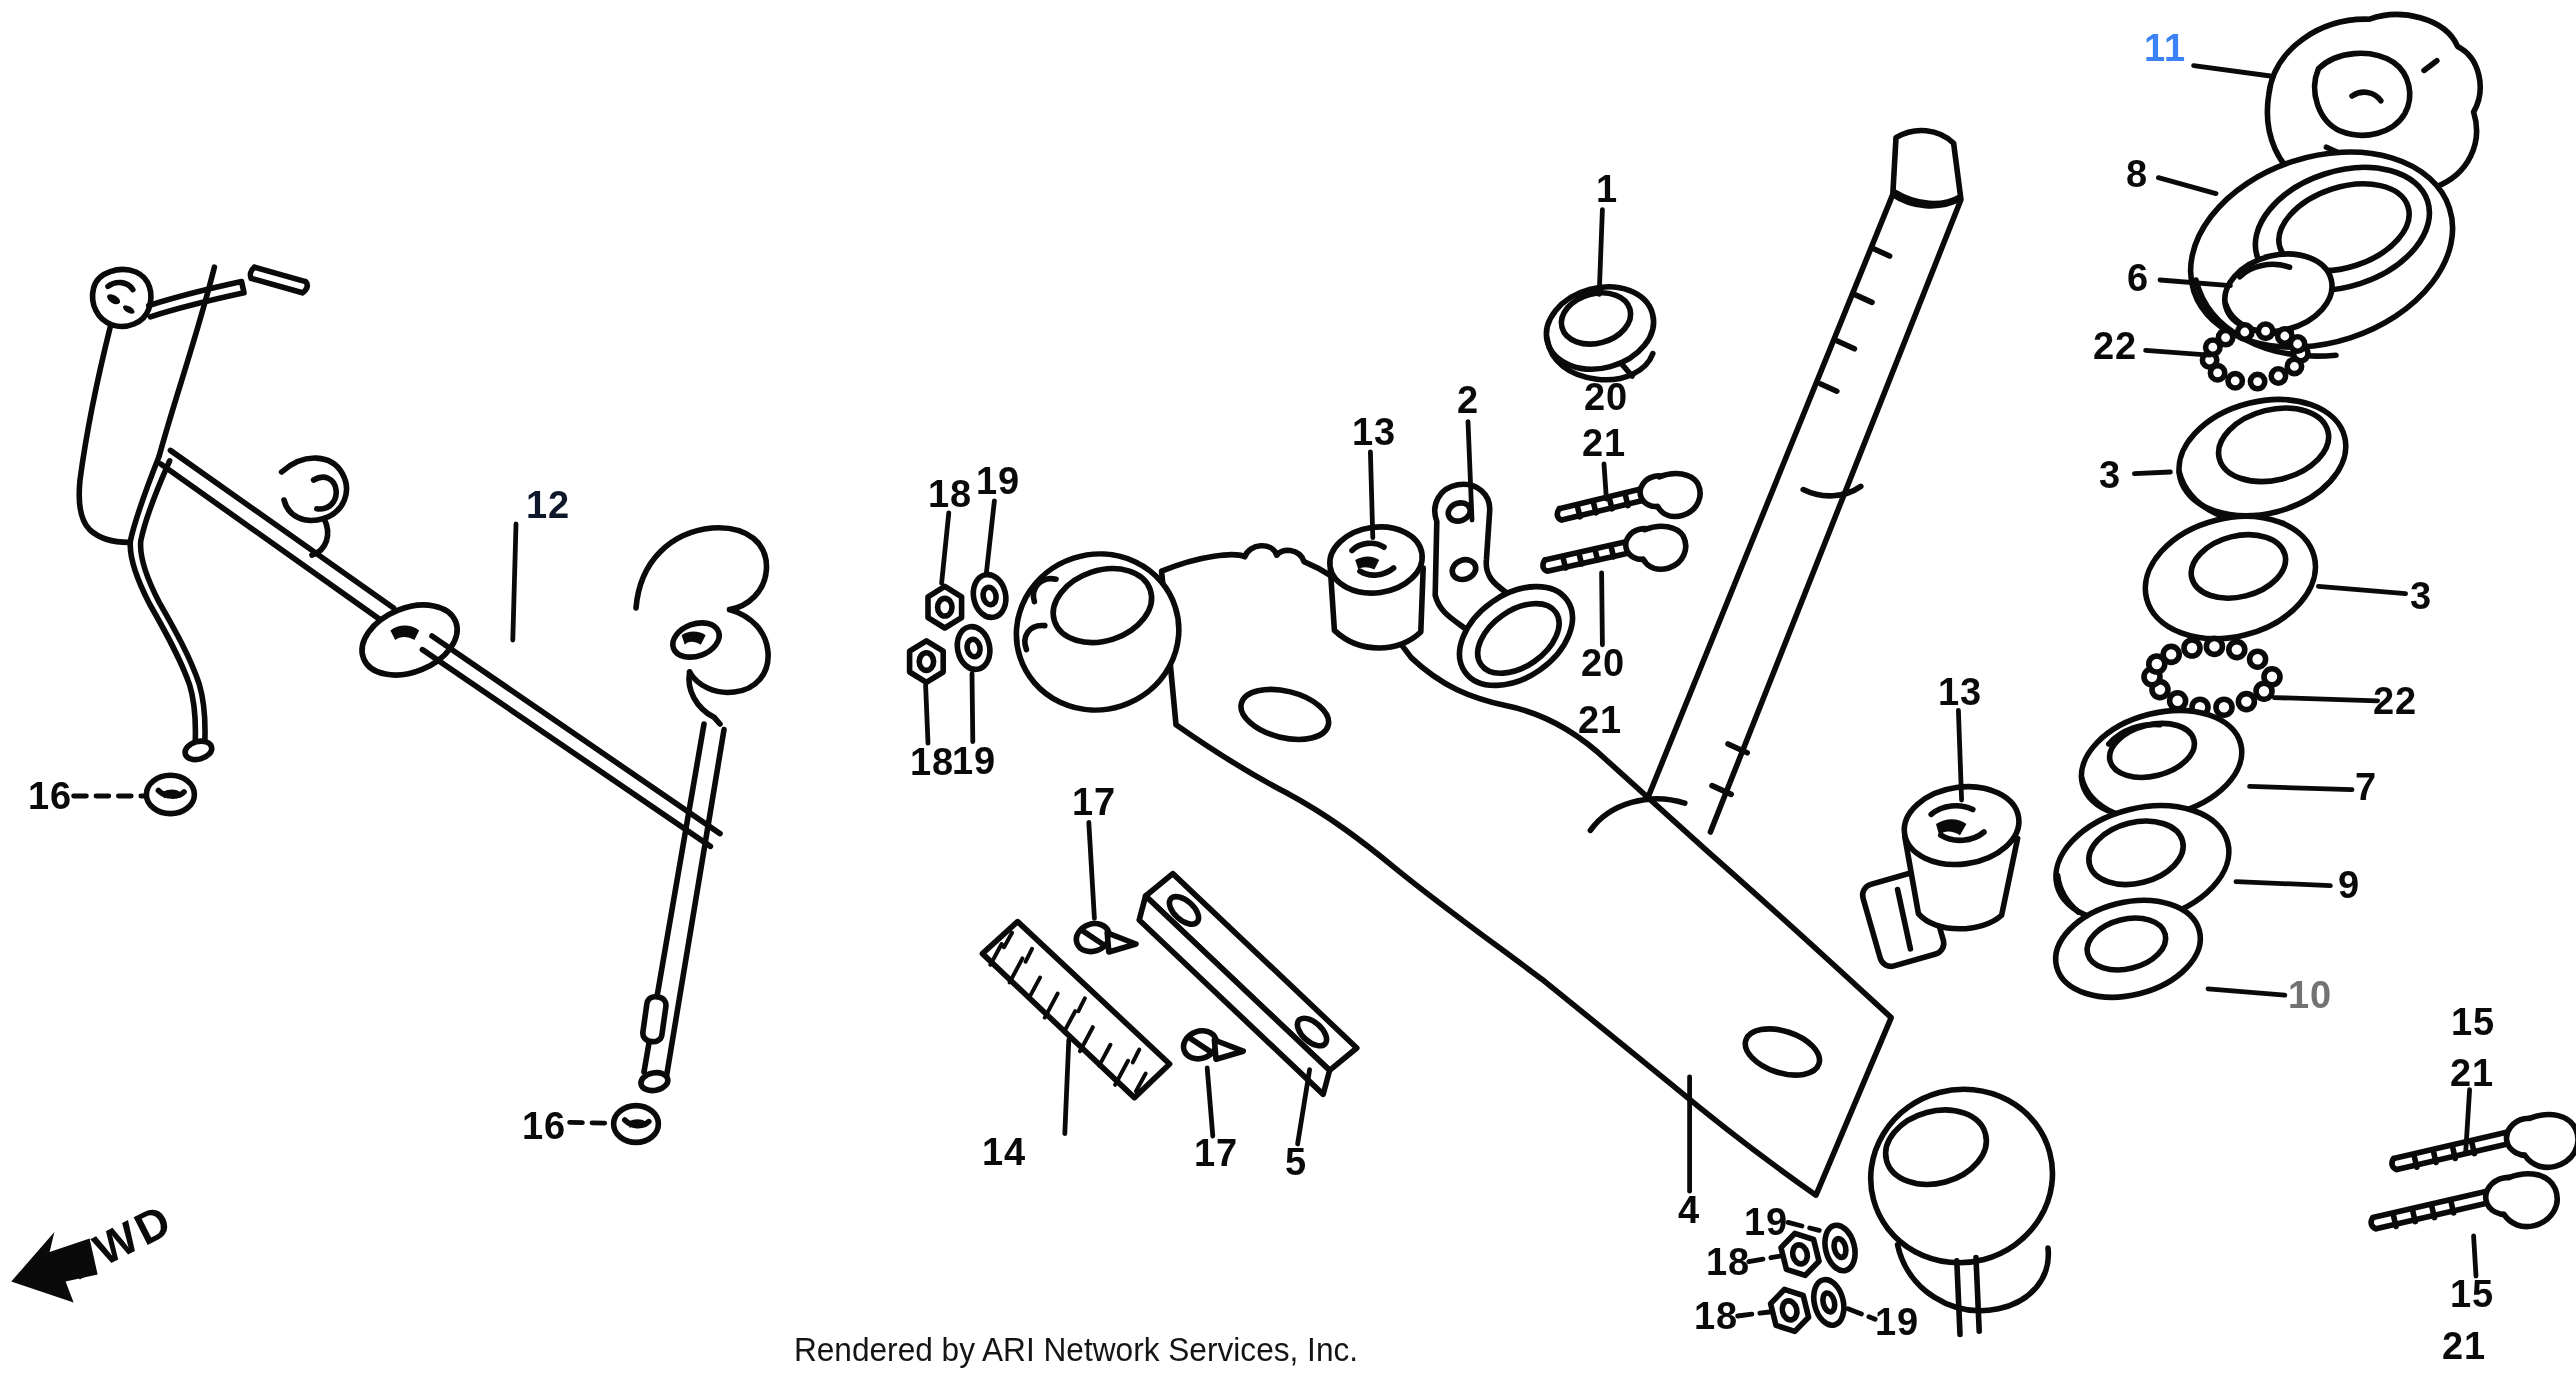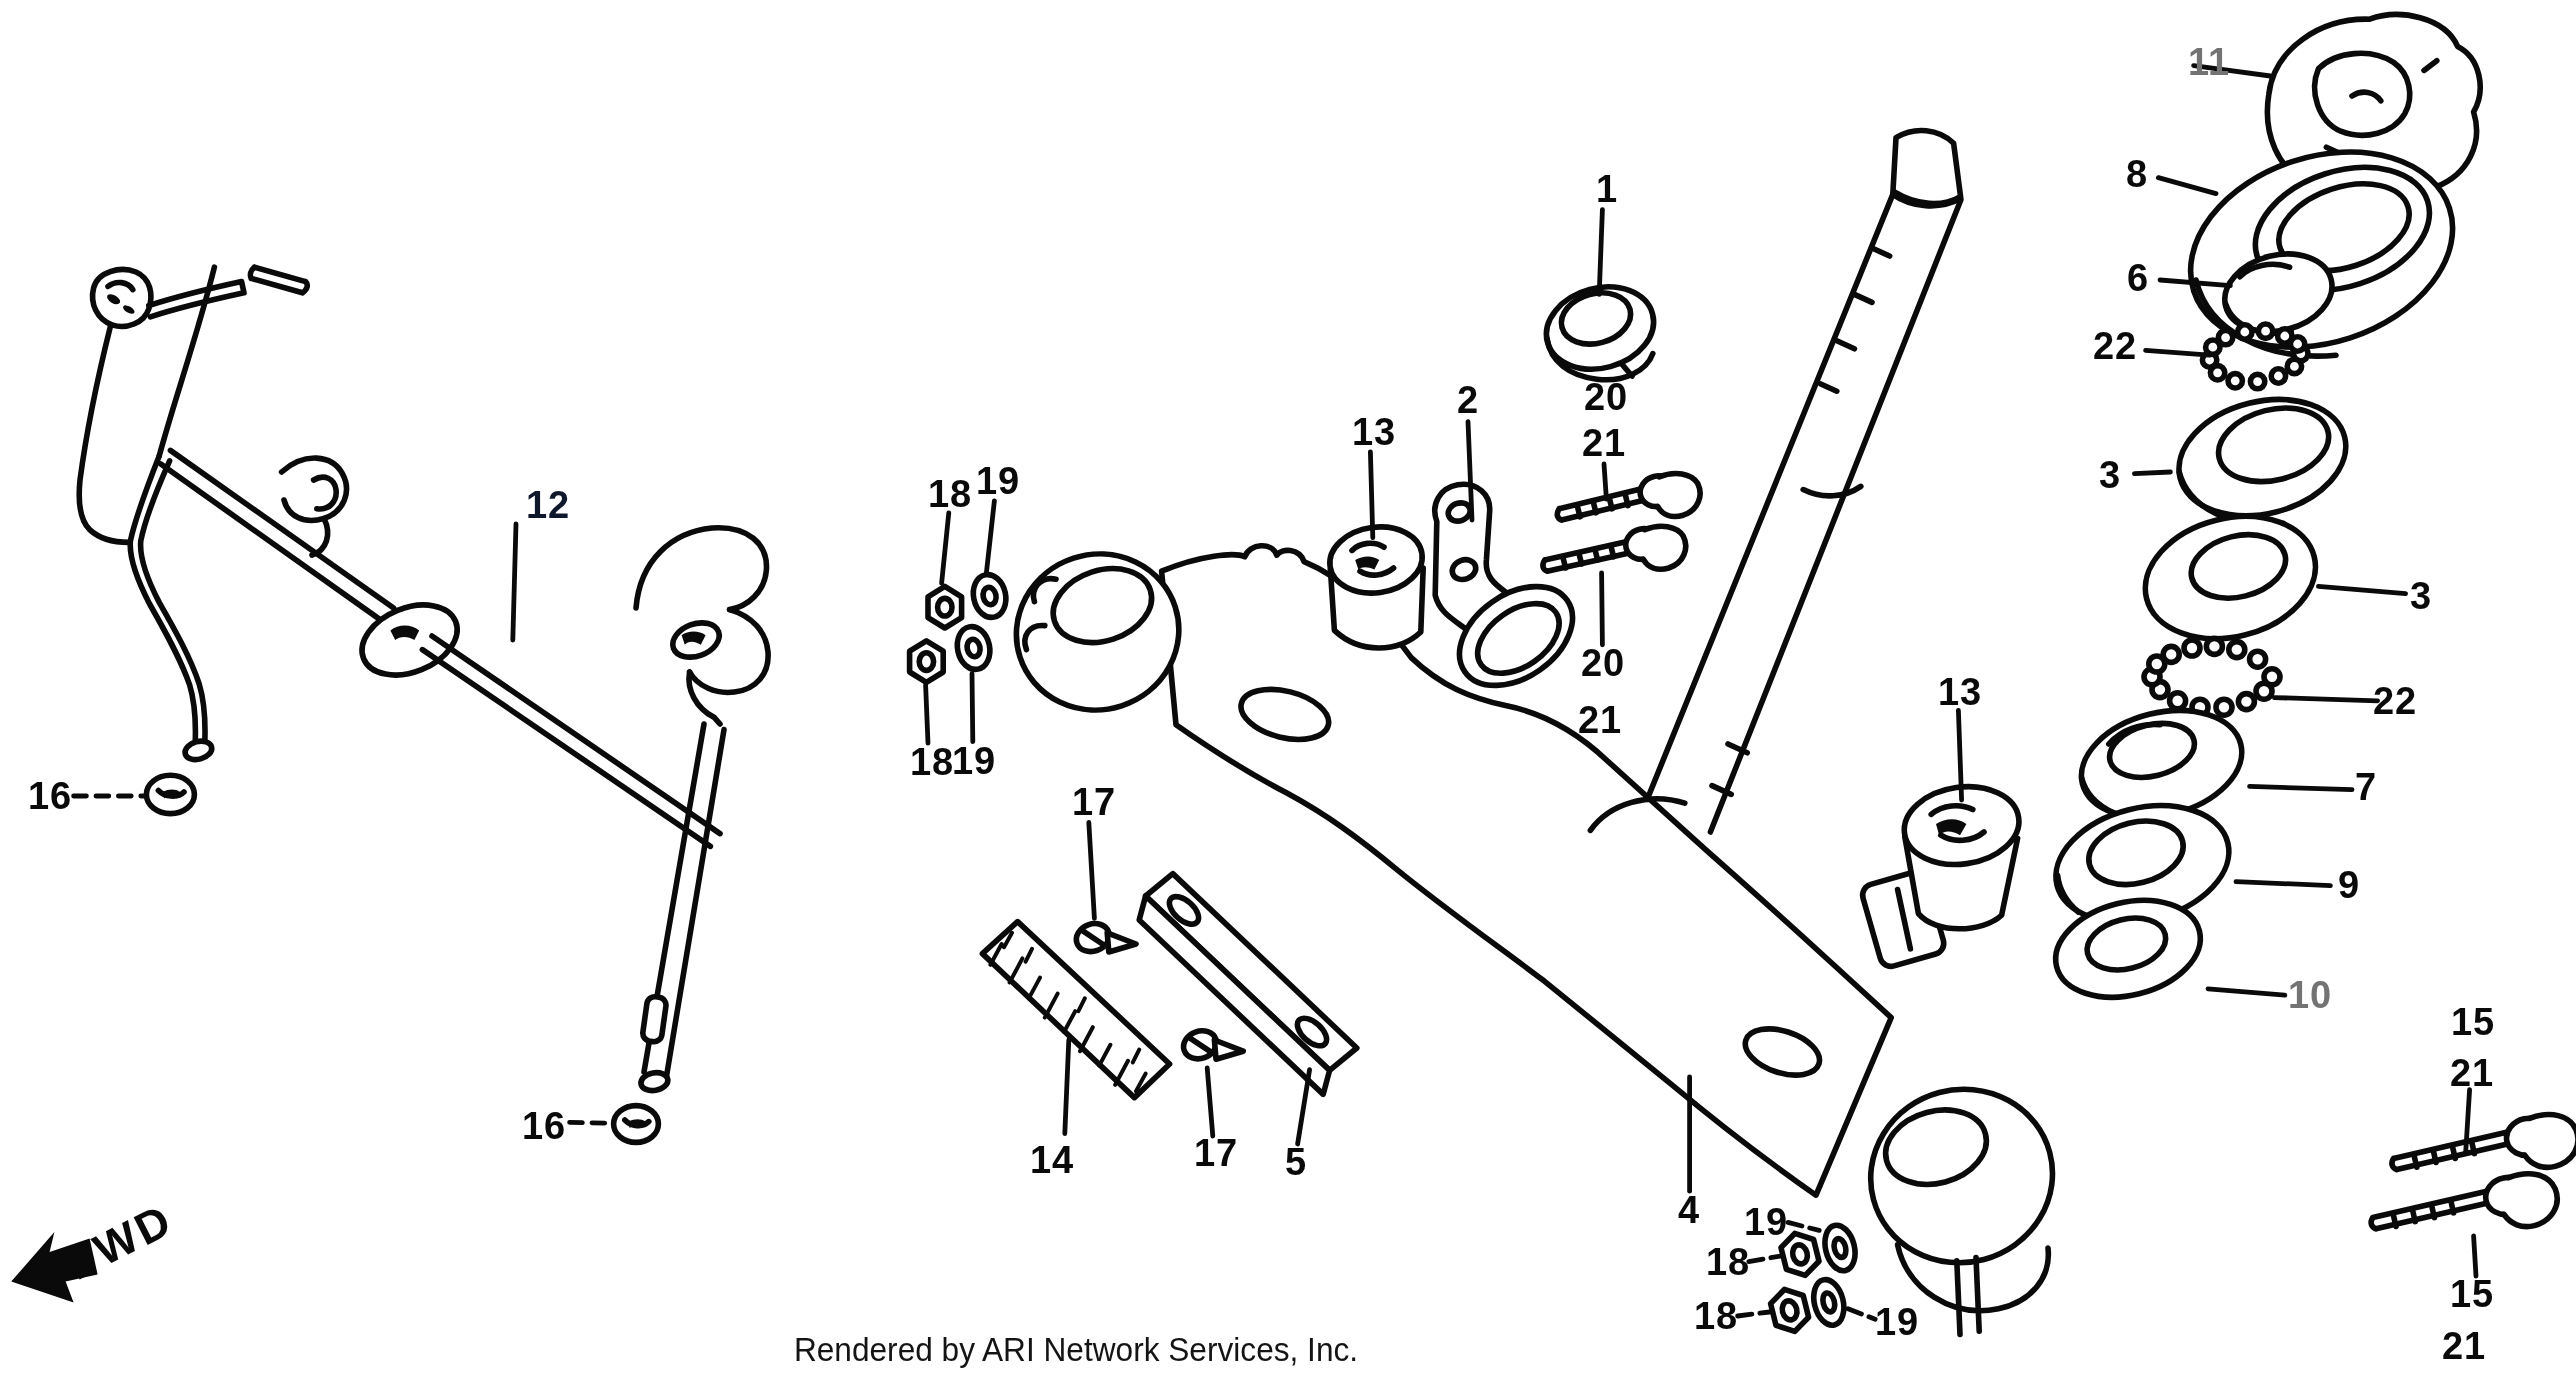--- a/index.html
+++ b/index.html
@@ -317,40 +317,40 @@
 <div class="footer-credit" style="left:1076px;top:1349px;">Rendered by ARI Network Services, Inc.</div>
 
 <div id="callout-layer">
       <div class="callout" style="left: 1607px; top: 189px; color: rgb(10, 10, 10);">1</div>
       <div class="callout" style="left: 1468px; top: 400px; color: rgb(10, 10, 10);">2</div>
       <div class="callout" style="left: 1374px; top: 432px; color: rgb(10, 10, 10);">13</div>
       <div class="callout" style="left: 1606px; top: 397px; color: rgb(10, 10, 10);">20</div>
       <div class="callout" style="left: 1604px; top: 443px; color: rgb(10, 10, 10);">21</div>
       <div class="callout" style="left: 1603px; top: 663px; color: rgb(10, 10, 10);">20</div>
       <div class="callout" style="left: 1600px; top: 720px; color: rgb(10, 10, 10);">21</div>
-      <div class="callout" style="left: 2165px; top: 62px; color: #737373; margin-left: 44px;">11</div>
+      <div class="callout" style="left: 2165px; top: 48px; color: #3b82f6;">11</div>
       <div class="callout" style="left: 2137px; top: 174px; color: rgb(10, 10, 10);">8</div>
       <div class="callout" style="left: 2138px; top: 278px; color: rgb(10, 10, 10);">6</div>
       <div class="callout" style="left: 2115px; top: 346px; color: rgb(10, 10, 10);">22</div>
       <div class="callout" style="left: 2110px; top: 475px; color: rgb(10, 10, 10);">3</div>
       <div class="callout" style="left: 2421px; top: 596px; color: rgb(10, 10, 10);">3</div>
       <div class="callout" style="left: 2395px; top: 701px; color: rgb(10, 10, 10);">22</div>
       <div class="callout" style="left: 2366px; top: 787px; color: rgb(10, 10, 10);">7</div>
       <div class="callout" style="left: 2349px; top: 885px; color: rgb(10, 10, 10);">9</div>
       <div class="callout" style="left: 2310px; top: 995px; color: #737373;">10</div>
       <div class="callout" style="left: 1960px; top: 692px; color: rgb(10, 10, 10);">13</div>
       <div class="callout" style="left: 2473px; top: 1022px; color: rgb(10, 10, 10);">15</div>
       <div class="callout" style="left: 2472px; top: 1073px; color: rgb(10, 10, 10);">21</div>
       <div class="callout" style="left: 2472px; top: 1294px; color: rgb(10, 10, 10);">15</div>
       <div class="callout" style="left: 2464px; top: 1346px; color: rgb(10, 10, 10);">21</div>
       <div class="callout" style="left: 548px; top: 505px; color: #0f172a;">12</div>
       <div class="callout" style="left: 50px; top: 796px; color: rgb(10, 10, 10);">16</div>
       <div class="callout" style="left: 544px; top: 1126px; color: rgb(10, 10, 10);">16</div>
       <div class="callout" style="left: 1094px; top: 802px; color: rgb(10, 10, 10);">17</div>
-      <div class="callout" style="left: 1052px; top: 1152px; color: rgb(10, 10, 10); margin-top: 8px;">14</div>
+      <div class="callout" style="left: 1004px; top: 1152px; color: rgb(10, 10, 10);">14</div>
       <div class="callout" style="left: 1216px; top: 1153px; color: rgb(10, 10, 10);">17</div>
       <div class="callout" style="left: 1296px; top: 1162px; color: rgb(10, 10, 10);">5</div>
       <div class="callout" style="left: 1689px; top: 1210px; color: rgb(10, 10, 10);">4</div>
       <div class="callout" style="left: 1766px; top: 1222px; color: rgb(10, 10, 10);">19</div>
       <div class="callout" style="left: 1728px; top: 1262px; color: rgb(10, 10, 10);">18</div>
       <div class="callout" style="left: 1716px; top: 1316px; color: rgb(10, 10, 10);">18</div>
       <div class="callout" style="left: 1897px; top: 1322px; color: rgb(10, 10, 10);">19</div>
       <div class="callout" style="left: 950px; top: 494px; color: rgb(10, 10, 10);">18</div>
       <div class="callout" style="left: 998px; top: 481px; color: rgb(10, 10, 10);">19</div>
       <div class="callout" style="left: 932px; top: 762px; color: rgb(10, 10, 10);">18</div>

